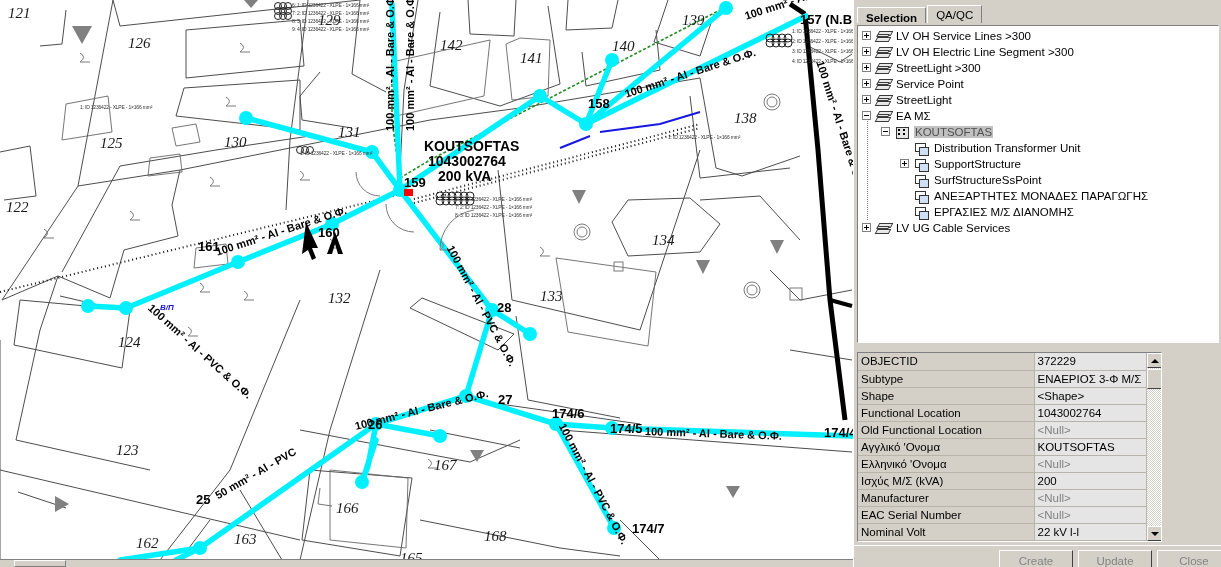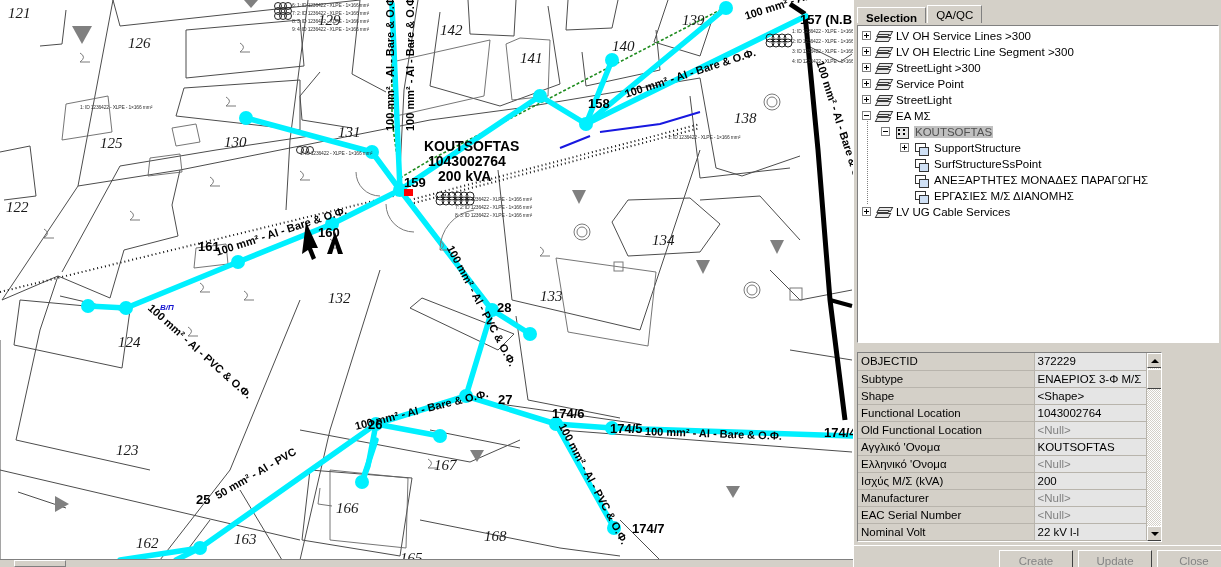--- a/index.html
+++ b/index.html
@@ -531,21 +531,21 @@
         <div class="map-label" style="left: 8px; top: 5px;">121</div>
         <div class="map-label" style="left: 128px; top: 35px;">126</div>
         <div class="map-label" style="left: 100px; top: 135px;">125</div>
         <div class="map-label" style="left: 224px; top: 134px;">130</div>
         <div class="map-label" style="left: 6px; top: 199px;">122</div>
         <div class="map-label" style="left: 118px; top: 334px;">124</div>
         <div class="map-label" style="left: 116px; top: 442px;">123</div>
         <div class="map-label" style="left: 318px; top: 12px;">129</div>
         <div class="map-label" style="left: 338px; top: 124px;">131</div>
         <div class="map-label" style="left: 328px; top: 290px;">132</div>
-        <div class="map-label" style="left: 440px; top: 22px;">142</div>
+        <div class="map-label" style="left: 440px; top: 37px;">142</div>
         <div class="map-label" style="left: 520px; top: 50px;">141</div>
         <div class="map-label" style="left: 612px; top: 38px;">140</div>
         <div class="map-label" style="left: 682px; top: 12px;">139</div>
         <div class="map-label" style="left: 734px; top: 110px;">138</div>
         <div class="map-label" style="left: 652px; top: 232px;">134</div>
         <div class="map-label" style="left: 540px; top: 288px;">133</div>
         <div class="map-label" style="left: 434px; top: 457px;">167</div>
         <div class="map-label" style="left: 336px; top: 500px;">166</div>
         <div class="map-label" style="left: 484px; top: 528px;">168</div>
         <div class="map-label" style="left: 400px; top: 550px;">165</div>
@@ -681,20 +681,28 @@
             <span class="expander minus">
               <i></i>
             </span>
             <span class="ico obj"></span>
             <span class="tlabel">KOUTSOFTAS</span>
           </div>
           <div class="tnode">
             <span class="indent" style="width: 38px; position: relative;">
               <span class="dashv"></span>
             </span>
+            <span class="expander none"></span>
+            <span class="ico fc"></span>
+            <span class="tlabel">Distribution Transformer Unit</span>
+          </div>
+          <div class="tnode">
+            <span class="indent" style="width: 38px; position: relative;">
+              <span class="dashv"></span>
+            </span>
             <span class="expander plus">
               <i></i>
             </span>
             <span class="ico fc"></span>
             <span class="tlabel">SupportStructure</span>
           </div>
           <div class="tnode">
             <span class="indent" style="width: 38px; position: relative;">
               <span class="dashv"></span>
             </span>

